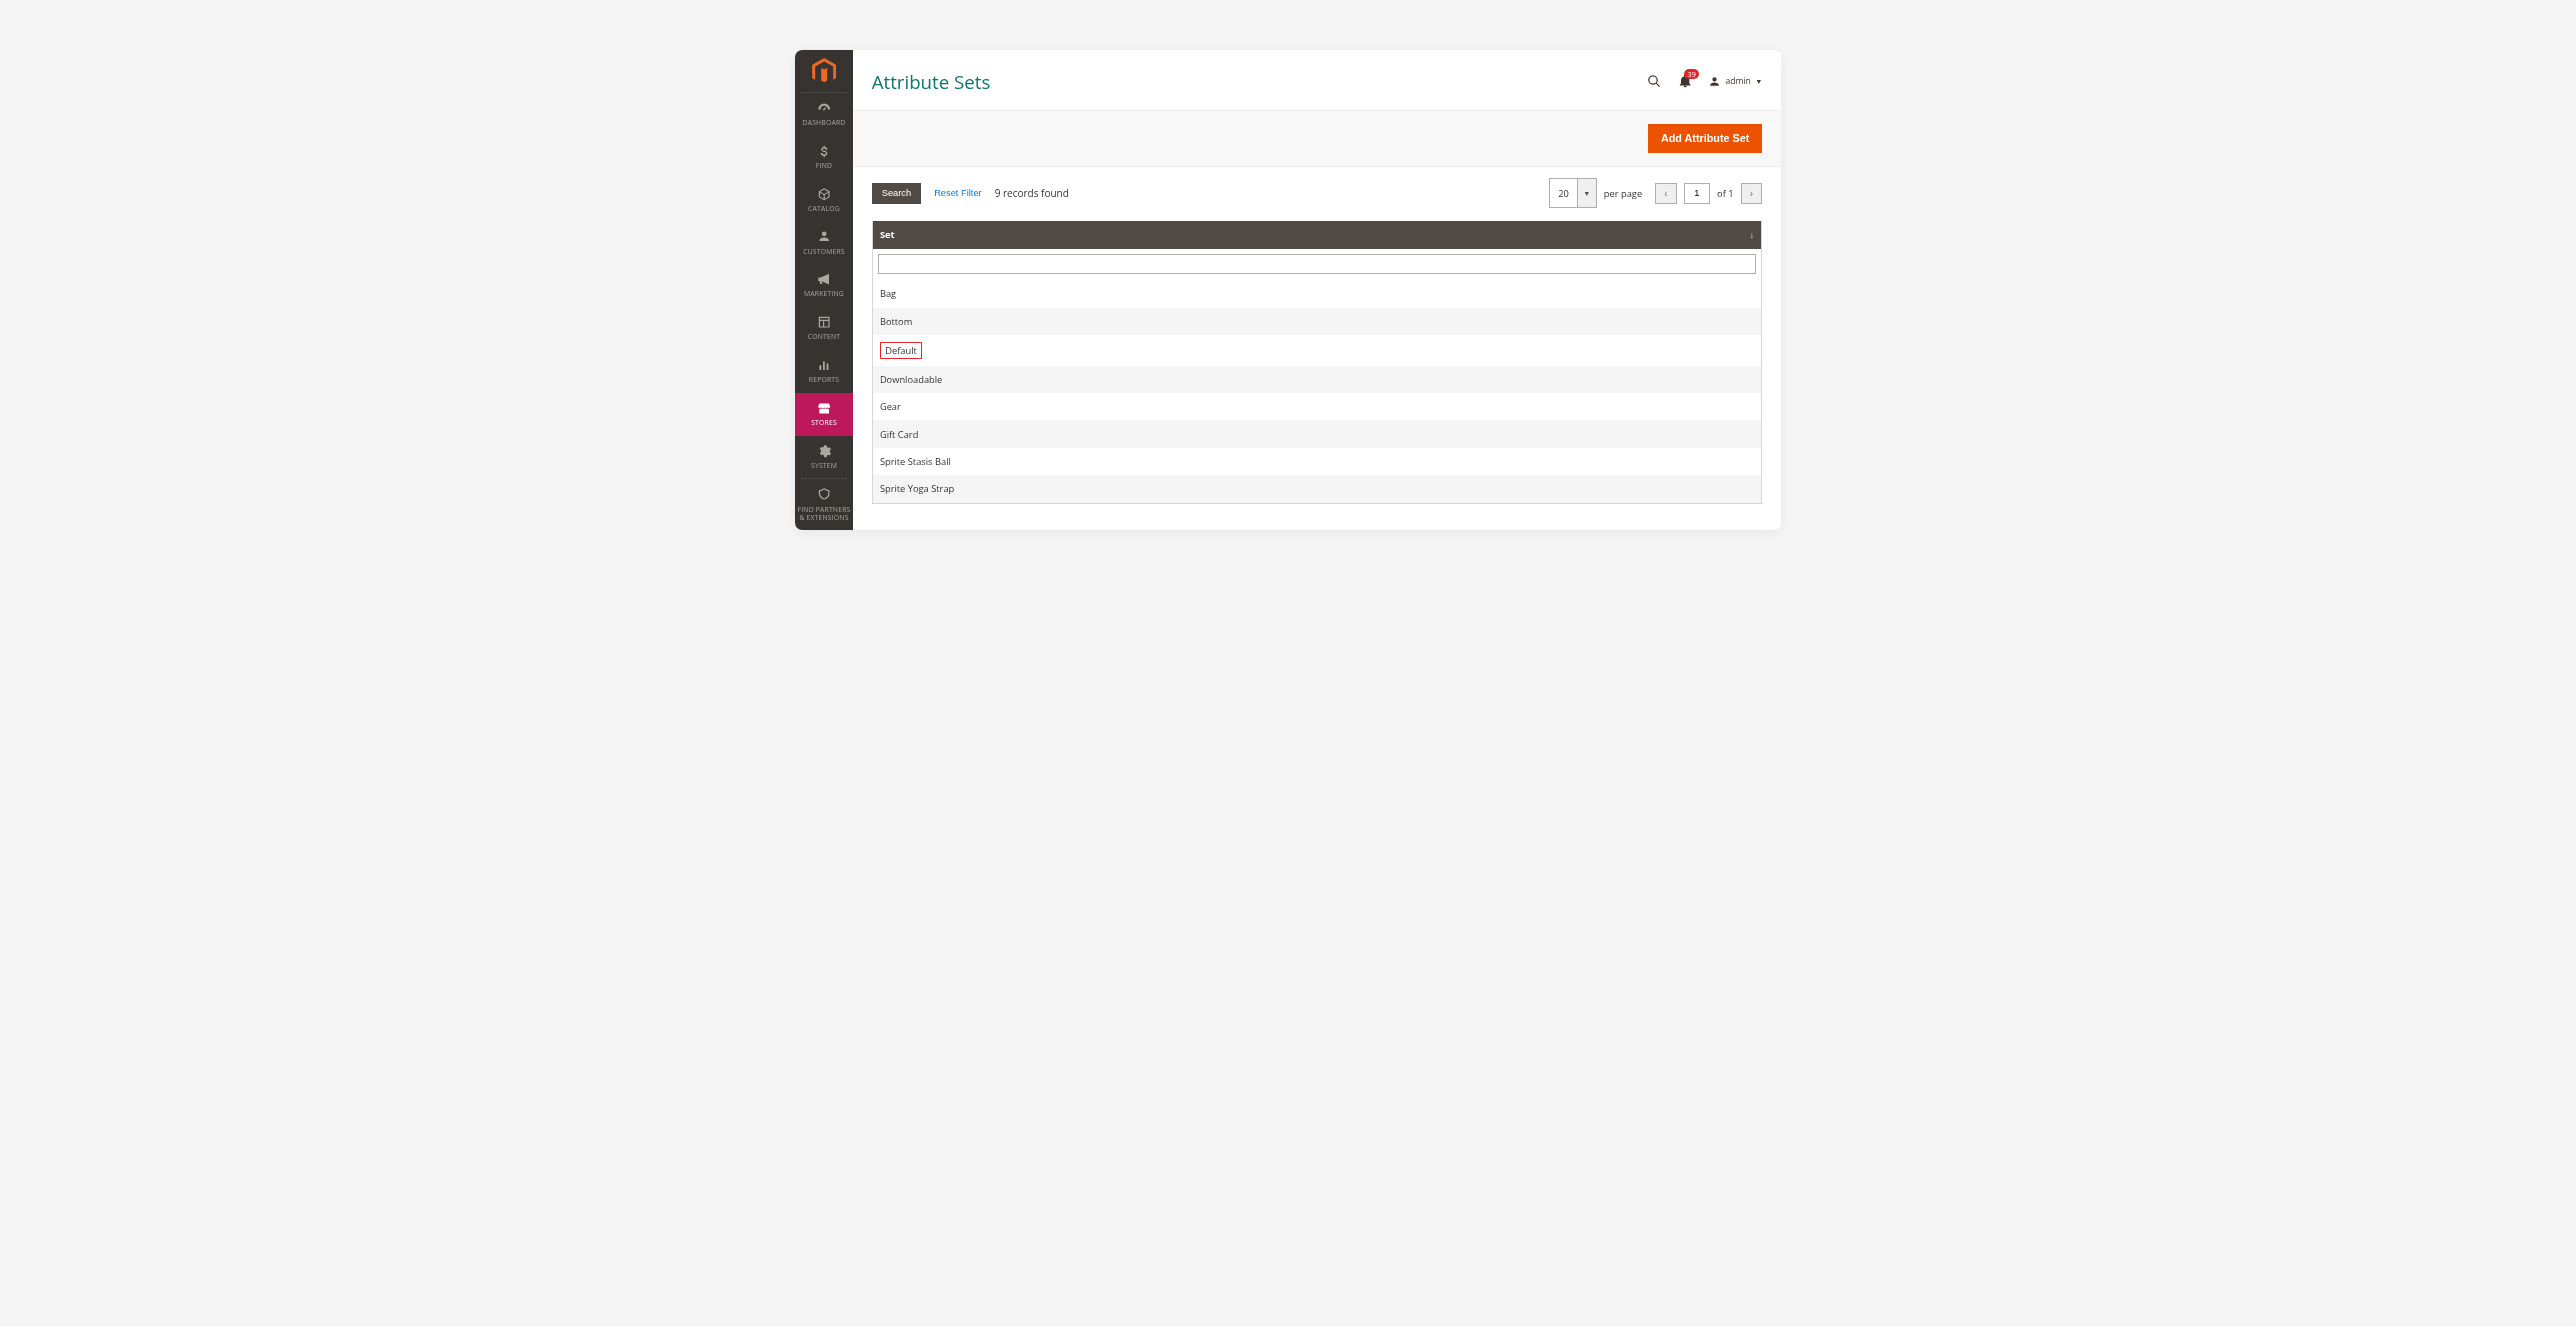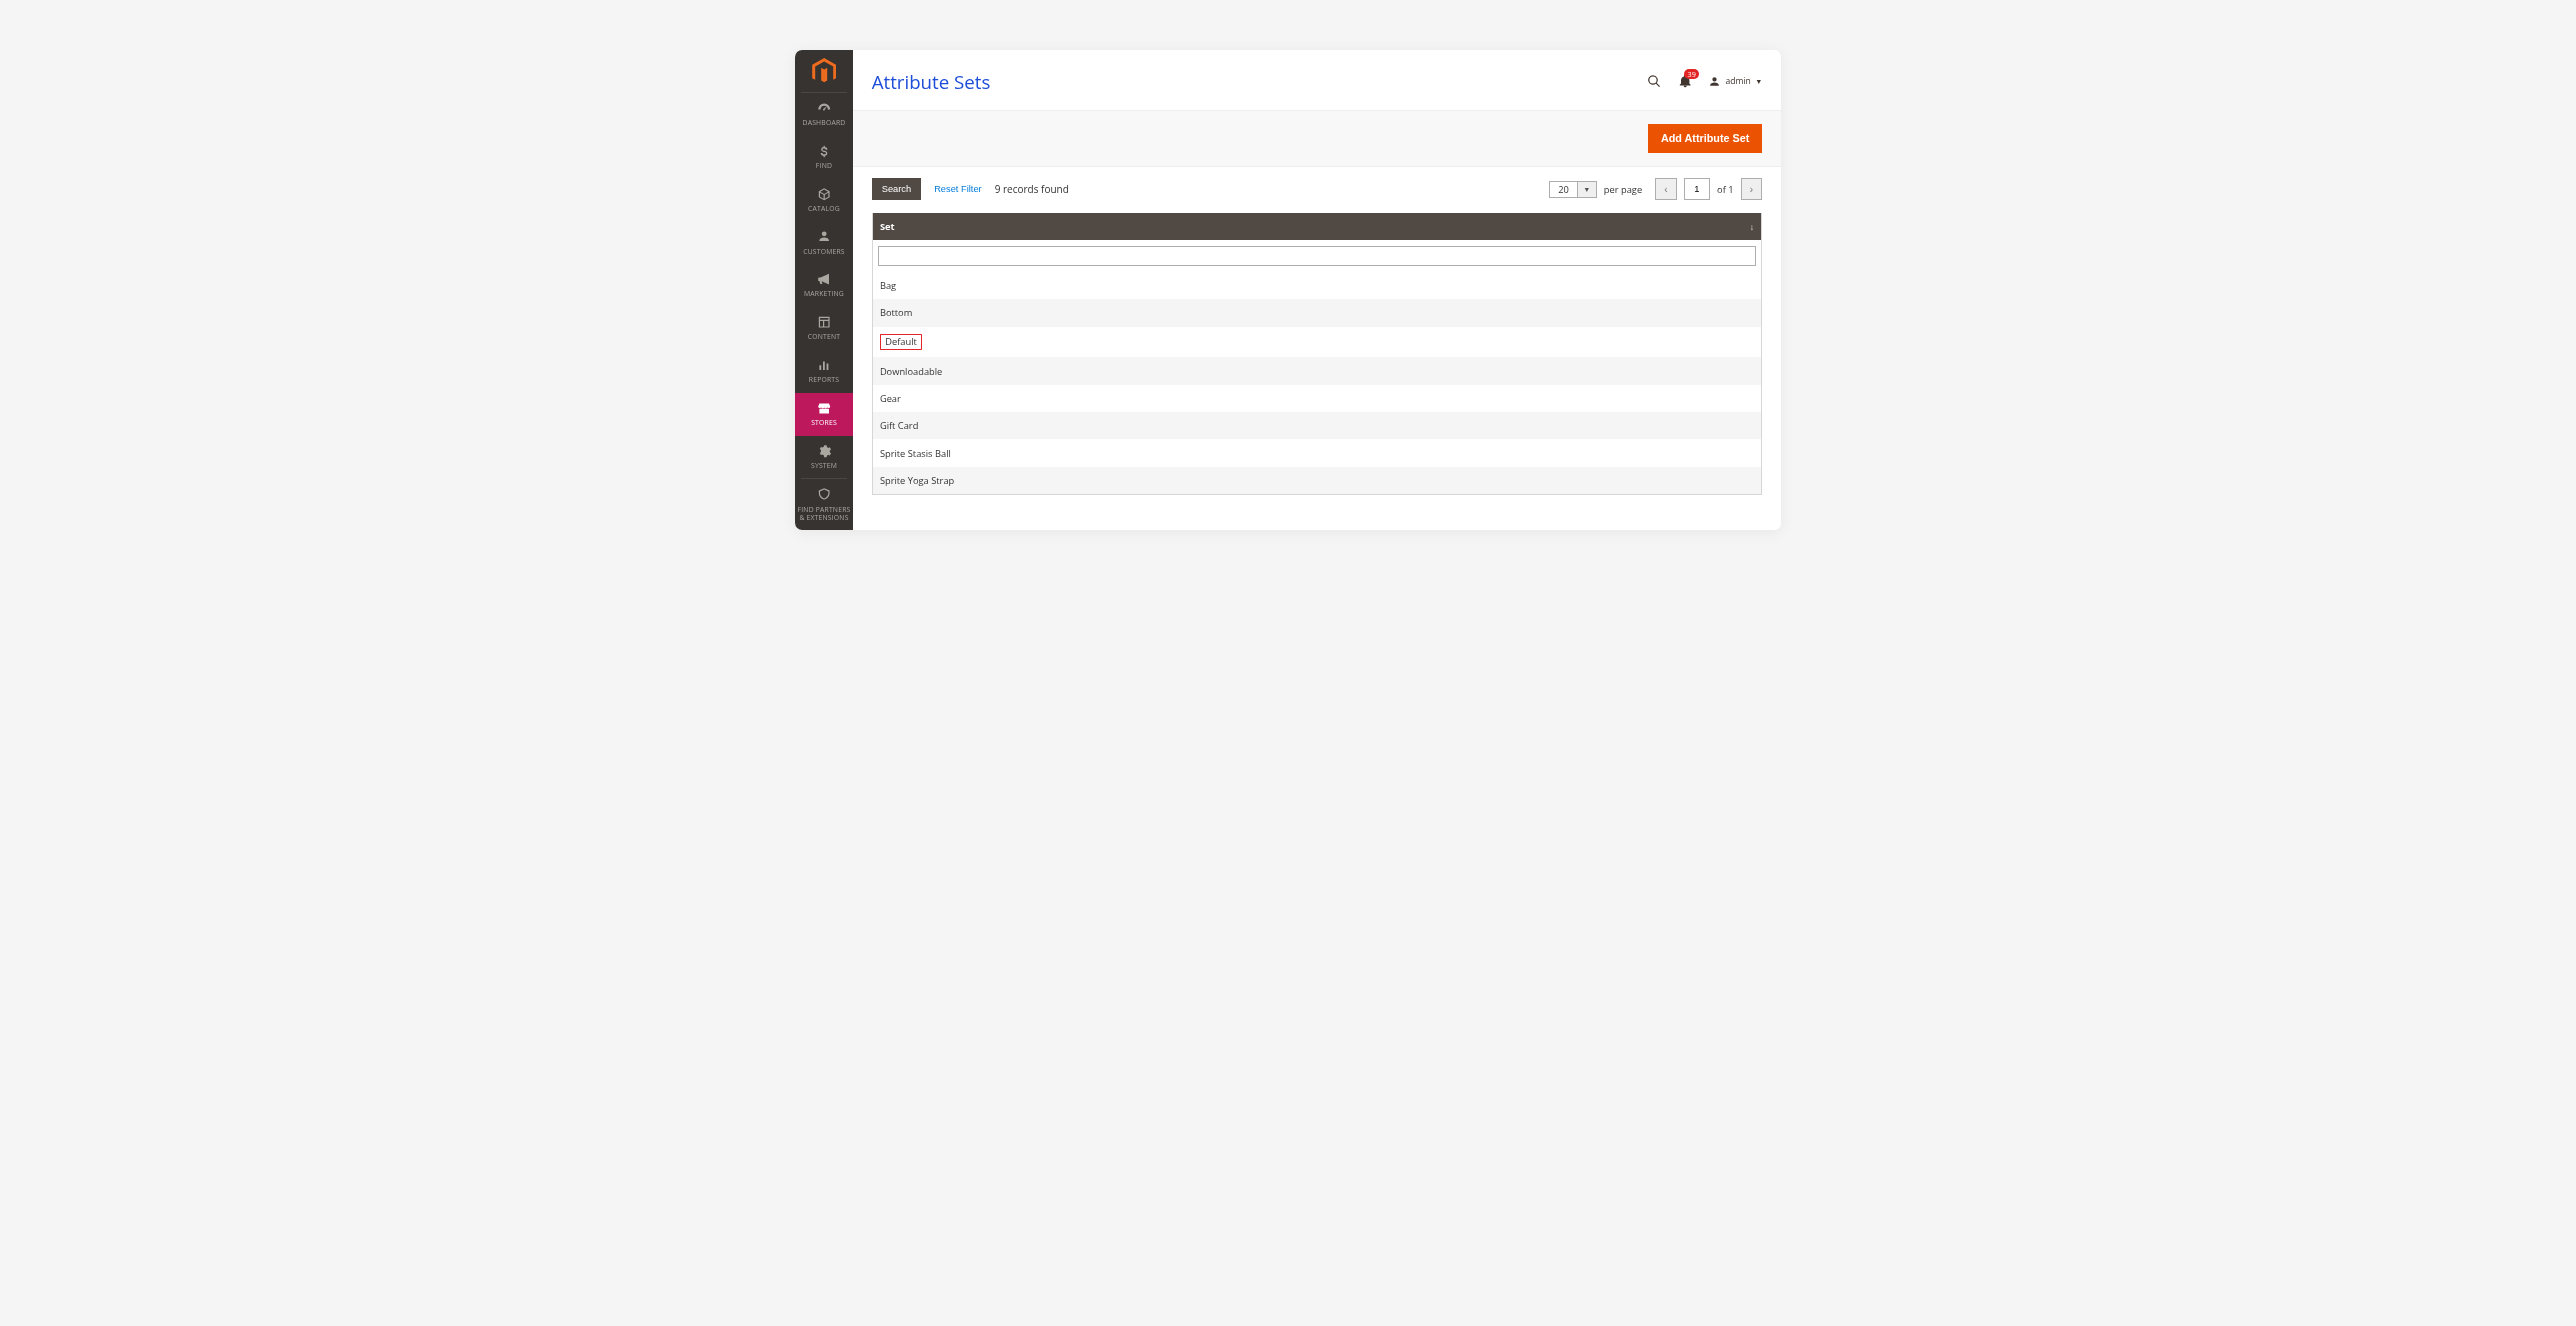--- a/index.html
+++ b/index.html
@@ -57,21 +57,21 @@
   .nav-item .ico svg { width: 14.4px; height: 14.4px; fill: currentColor; }
   .nav-item .lbl { font-size: 6.8px; letter-spacing: 0.2px; text-align:center; line-height:1.2; }
   .nav-sep { border-top:0.7px solid #4b4745; margin: 0 5.8px; }
 
   
   .main { flex:1; display:flex; flex-direction:column; min-width:0; background:#fff; }
   .titlebar {
     display:flex; align-items:center; justify-content:space-between;
     padding: 18.7px 18.7px 16px 18.7px;
   }
-  .page-title { font-size: 18.7px; font-weight: 400; color:#1d4ed8; }
+  .page-title { font-size: 18.7px; font-weight: 400; color:#0f766e; }
   .top-actions { display:flex; align-items:center; gap: 16px; color:#41362f; }
   .icon-btn { position:relative; cursor:pointer; display:flex; align-items:center; }
   .icon-btn svg { width:14.4px; height:14.4px; fill:#41362f; }
   .badge {
     position:absolute; top:-5px; right:-7.2px;
     background:#e22626; color:#fff; font-size:7.2px; font-weight:400;
     border-radius:6.5px; padding:0.7px 3.6px; line-height:1.2;
   }
   .user-chip { display:flex; align-items:center; gap:4.3px; cursor:pointer; }
   .user-chip svg { width:13px; height:13px; fill:#41362f; }
@@ -95,21 +95,21 @@
   .search-btn {
     background:#514943; color:#fff; border:none;
     font-size:9.3px; padding:5.8px 10px; cursor:pointer;
   }
   .link-btn {
     background:none; border:none; color:#007bdb; font-size:9.3px; cursor:pointer;
   }
   .found { color:#333; font-size:10px; }
   .toolbar-right { display:flex; align-items:center; gap:13px; }
   .perpage { display:flex; align-items:center; gap:7.2px; }
-  .select-wrap { display:flex; border:0.7px solid #adadad; height:17px; }
+  .select-wrap { display:flex; border:0.7px solid #adadad; height:30px; }
   .select-val { width:27px; display:flex; align-items:center; justify-content:center; font-size:9.3px; background:#fff; }
   .select-caret { width:18.7px; background:#efefef; border-left:0.7px solid #adadad; display:flex; align-items:center; justify-content:center; font-size:7.2px; color:#555; }
   .pp-label { font-size:9.3px; color:#333; }
   .pager { display:flex; align-items:center; gap:7.2px; }
   .pg-btn { width:21.6px; height:21.6px; border:0.7px solid #adadad; background:#efefef; color:#777;
     display:flex; align-items:center; justify-content:center; cursor:pointer; font-size:10px; }
   .pg-input { width:26px; height:21.6px; border:0.7px solid #adadad; text-align:center; font-size:9.3px; }
   .pg-of { font-size:9.3px; }
 
   .grid { margin: 4.3px 18.7px 0; border:0.7px solid #d6d6d6; border-top:none; }

